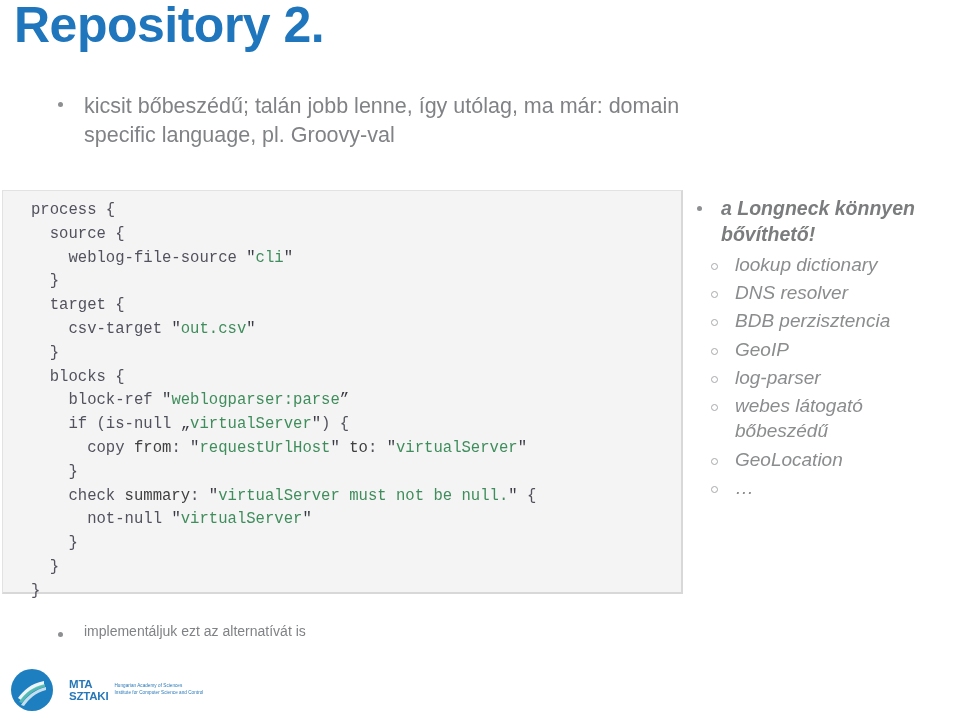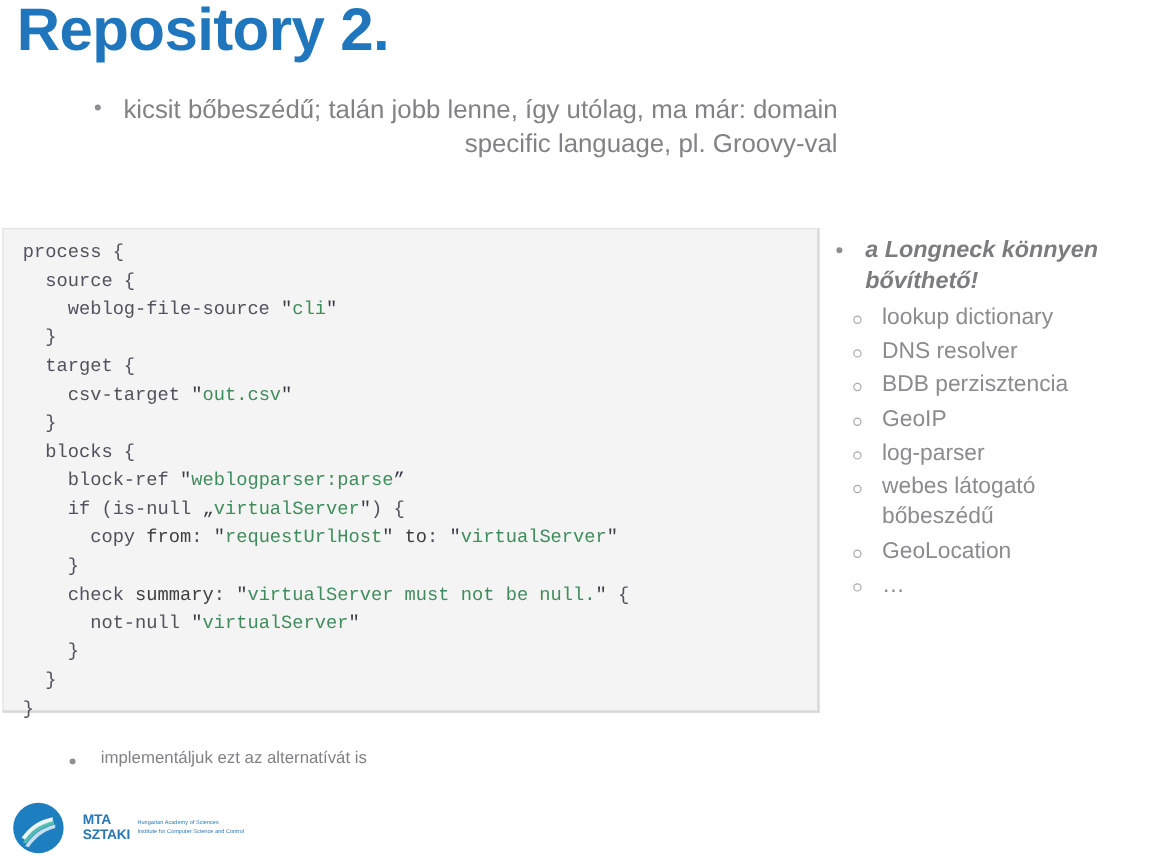--- a/index.html
+++ b/index.html
@@ -27,25 +27,24 @@
     color: #1f76bc;
     letter-spacing: -0.5px;
     line-height: 1.1;
     white-space: nowrap;
   }
 
   
   .top-bullet {
     position: absolute;
     left: 58px;
-    top: 77px;
+    top: 92px;
     width: 640px;
     display: flex;
     align-items: flex-start;
-    text-align: right;
   }
   .bullet-dot {
     flex: 0 0 auto;
     width: 26px;
     padding-top: 10px;
     font-size: 17px;
     line-height: 0;
     color: #8d8f92;
   }
   .bullet-dot i {
@@ -65,21 +64,21 @@
   .code-box {
     position: absolute;
     left: 2px;
     top: 190px;
     width: 681px;
     height: 404px;
     background: #f4f4f4;
     border: 1px solid #e2e2e2;
     border-right: 2px solid #d8d8d8;
     border-bottom: 2px solid #d8d8d8;
-    padding: 8px 6px 6px 16px;
+    padding: 8px 6px 6px 28px;
   }
   .code {
     font-family: "Liberation Mono", "DejaVu Sans Mono", monospace;
     font-size: 15.6px;
     line-height: 23.8px;
     white-space: pre;
     color: #52525e;
   }
   .code .tok-str  { color: #3f8d5c; }
   .code .tok-q    { color: #3b3b46; }
@@ -125,20 +124,21 @@
     line-height: 1.33;
     color: #808285;
   }
   .rc-text.bold { font-weight: bold; color: #7a7c7e; font-style: italic; }
 
   .rc-sublist { margin-top: 4px; }
   .rc-subitem {
     display: flex;
     align-items: flex-start;
     margin-bottom: 3px;
+    font-style: italic;
   }
   .rc-subdot {
     flex: 0 0 auto;
     width: 38px;
     padding-top: 11px;
     padding-left: 14px;
     line-height: 0;
   }
   .rc-subdot i {
     display: inline-block;

